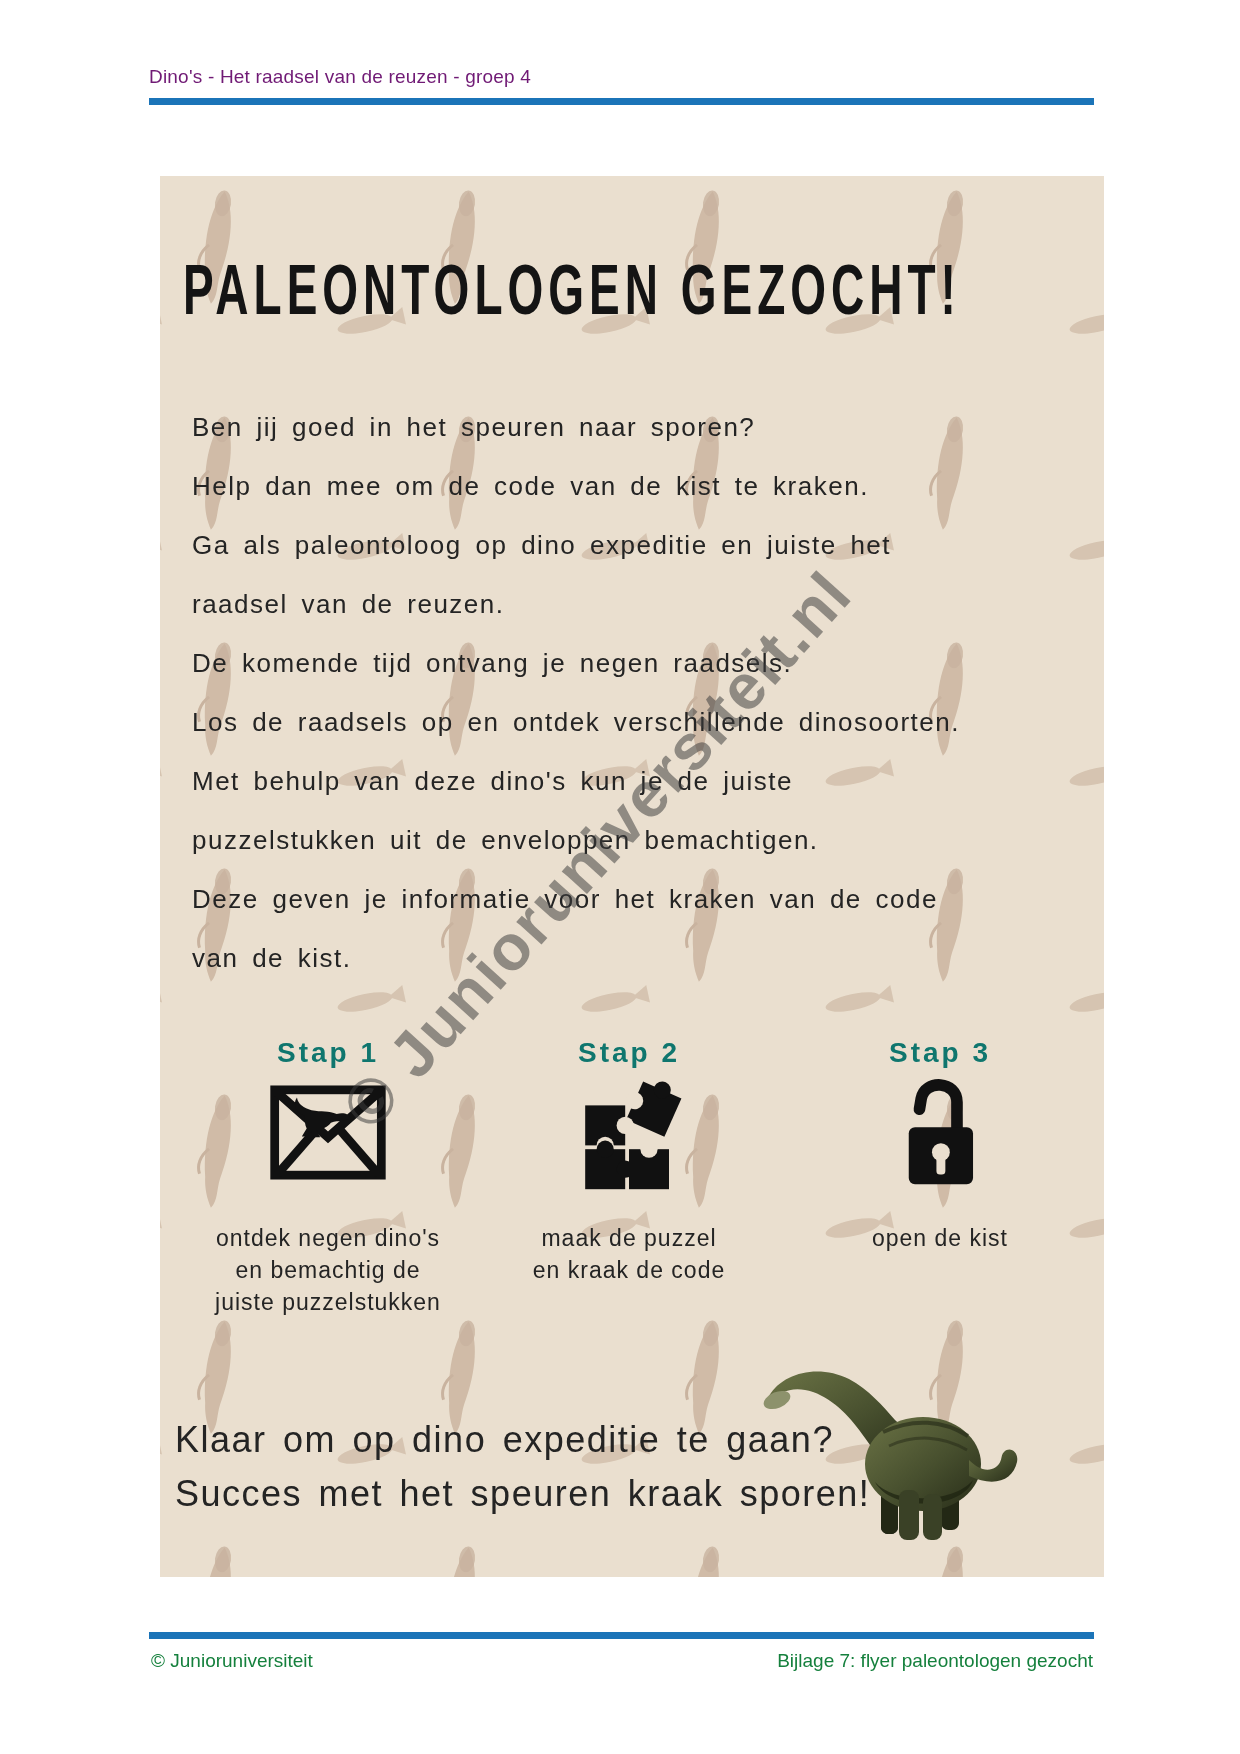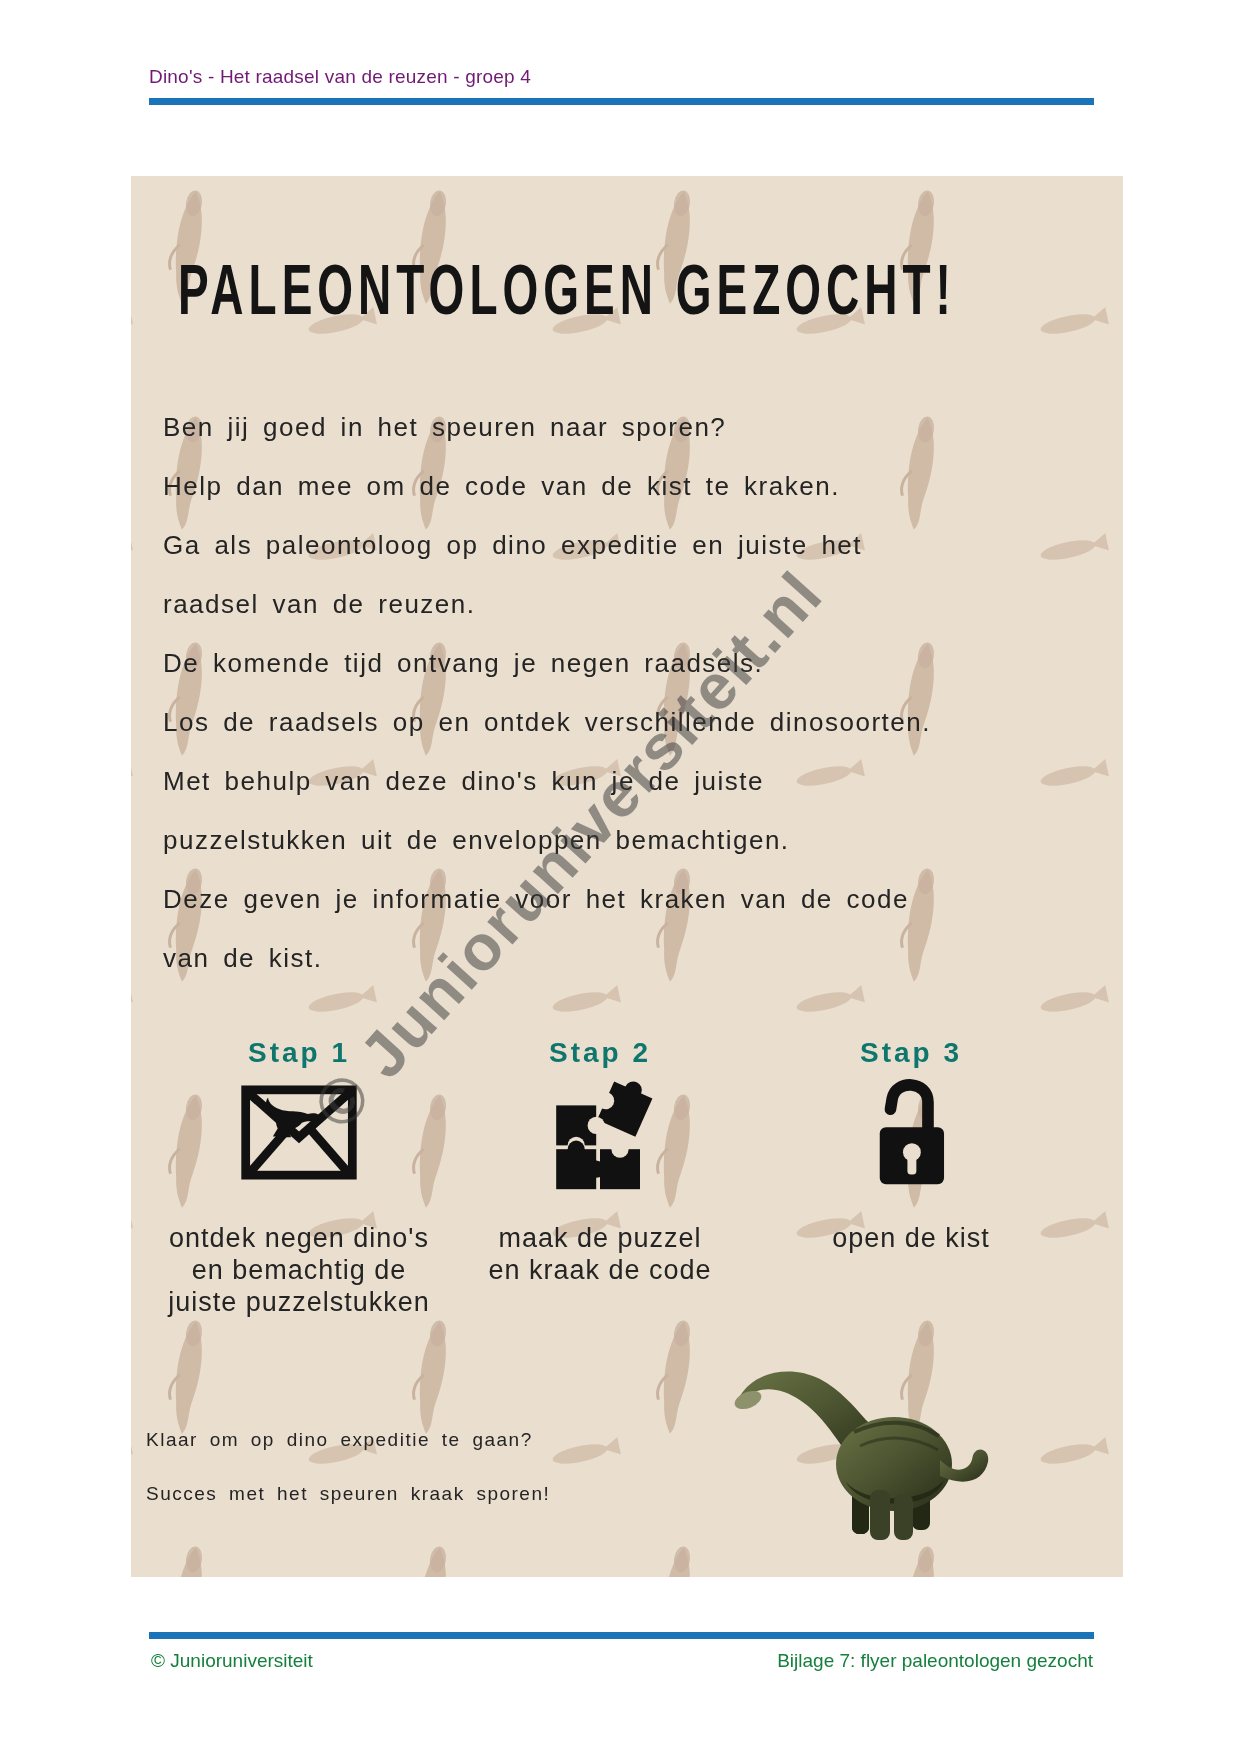--- a/index.html
+++ b/index.html
@@ -9,44 +9,44 @@
   
   .hdr-title{position:absolute;left:149px;top:66px;font-size:19px;color:#701a75;
              letter-spacing:.2px;}
   .rule{position:absolute;left:149px;width:945px;height:7px;background:#1b74b8;}
   .rule-top{top:98px;}
   .rule-bottom{top:1632px;}
   .ftr-left{position:absolute;left:151px;top:1650px;font-size:19px;color:#15803d;}
   .ftr-right{position:absolute;right:147px;top:1650px;font-size:19px;color:#15803d;}
 
   
-  .flyer{position:absolute;left:131px;top:176px;width:944px;height:1401px;
-         background:#eadfcf;overflow:hidden;padding-left:48px;}
+  .flyer{position:absolute;left:160px;top:176px;width:944px;height:1401px;
+         background:#eadfcf;overflow:hidden;}
   .fossil-pattern{position:absolute;left:0;top:0;width:100%;height:100%;z-index:0;}
 
   .flyer-title{position:absolute;top:86px;left:0;right:120px;height:78px;
                text-align:center;z-index:2;}
   .flyer-title span{display:inline-block;transform:scaleY(1.55);transform-origin:center;
                font-weight:700;font-size:46px;letter-spacing:5px;color:#141414;
                white-space:nowrap;}
 
   .flyer-body{position:absolute;top:222px;left:32px;right:10px;z-index:2;}
   .flyer-body p{margin:0;font-size:26px;line-height:59px;letter-spacing:1.5px;
                 word-spacing:5px;color:#242424;white-space:nowrap;}
 
   .step{position:absolute;width:300px;top:860px;text-align:center;z-index:2;}
   .step-1{left:18px;} .step-2{left:319px;} .step-3{left:630px;}
   .step-label{font-size:28px;font-weight:700;letter-spacing:3px;color:#0f766e;
               height:34px;line-height:34px;}
   .step-icon{height:125px;display:flex;align-items:center;justify-content:center;}
-  .step-caption{margin-top:27px;font-size:27px;line-height:32px;letter-spacing:1px;
+  .step-caption{margin-top:27px;font-size:23px;line-height:32px;letter-spacing:1px;
                 color:#242424;}
 
   .closing{position:absolute;top:1237px;left:15px;z-index:2;}
-  .closing p{margin:0;font-size:19px;line-height:54px;letter-spacing:1.5px;
+  .closing p{margin:0;font-size:36px;line-height:54px;letter-spacing:1.5px;
              word-spacing:5px;color:#242424;white-space:nowrap;}
 
   .dino{position:absolute;left:602px;top:1176px;width:262px;height:190px;z-index:1;}
 
   .watermark{position:absolute;left:437px;top:674px;z-index:6;
              transform:translate(-50%,-50%) rotate(-48deg);
              font-size:64px;font-weight:700;letter-spacing:2px;white-space:nowrap;
              color:rgba(60,60,60,0.52);}
 </style>
 </head>

